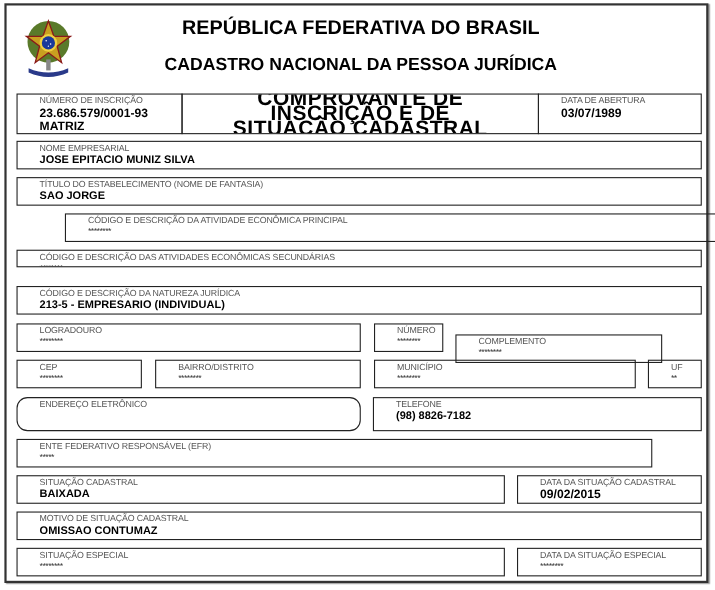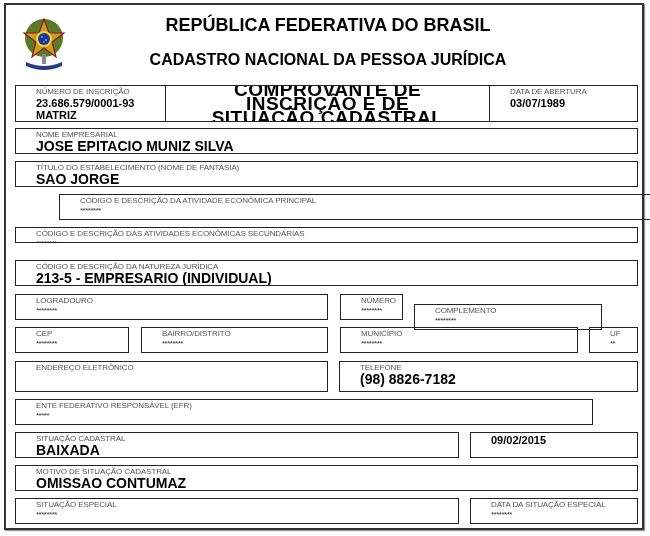--- a/index.html
+++ b/index.html
@@ -4,21 +4,21 @@
 <style>
   html, body { margin:0; padding:0; background:#fff; }
   body { width:650px; height:536px; position:relative; overflow:hidden; font-family:"Liberation Sans", sans-serif; color:#000; }
   .frame { position:absolute; left:4px; top:3px; width:640px; height:527px; border:2px solid #333; box-sizing:border-box; box-shadow:1px 1px 1px #999; }
   .emblem { position:absolute; left:20px; top:16px; width:48px; height:58px; }
   .title1 { position:absolute; left:0; width:650px; top:15px; text-align:center; font-weight:bold; font-size:18px; padding-left:6px; box-sizing:border-box; }
   .title2 { position:absolute; left:0; width:650px; top:51px; text-align:center; font-weight:bold; font-size:16px; padding-left:6px; box-sizing:border-box; }
   .box { position:absolute; border:1.5px solid #222; box-sizing:border-box; padding:1px 20px; overflow:hidden; }
   .lbl { font-size:8px; color:#555; line-height:10px; white-space:nowrap; letter-spacing:-0.1px; }
   .val { font-size:11px; font-weight:bold; line-height:12px; white-space:nowrap; }
-  .val.big { font-size:14px; }
+  .val.big { font-size:10px; }
   .stars { font-size:8px; color:#333; line-height:10px; letter-spacing:-0.5px; }
   .center-title { display:flex; flex-direction:column; align-items:center; justify-content:center; text-align:center; font-weight:bold; font-size:19px; line-height:14px; letter-spacing:0.5px; }
 </style>
 </head>
 <body>
 
 <div class="frame"></div>
 
 <svg class="emblem" viewBox="0 0 48 58">
   <circle cx="24" cy="22" r="19" fill="#5a7a2a"></circle>
@@ -97,39 +97,40 @@
 </div>
 <div class="box" style="left:340px;top:327px;width:238px;height:26px;">
   <div class="lbl">MUNICÍPIO</div>
   <div class="stars">********</div>
 </div>
 <div class="box" style="left:589px;top:327px;width:49px;height:26px;">
   <div class="lbl">UF</div>
   <div class="stars">**</div>
 </div>
 
-<div class="box" style="left:15px;top:361px;width:313px;height:31px;">
+<div class="box" style="left:15px;top:361px;width:313px;height:31px;border-radius:10px;">
   <div class="lbl">ENDEREÇO ELETRÔNICO</div>
   <div class="stars"></div>
 </div>
 <div class="box" style="left:339px;top:361px;width:299px;height:31px;">
   <div class="lbl">TELEFONE</div>
   <div class="val big">(98) 8826-7182</div>
 </div>
 
 <div class="box" style="left:15px;top:399px;width:578px;height:26px;">
   <div class="lbl">ENTE FEDERATIVO RESPONSÁVEL (EFR)</div>
   <div class="stars">*****</div>
 </div>
 
 <div class="box" style="left:15px;top:432px;width:444px;height:26px;">
   <div class="lbl">SITUAÇÃO CADASTRAL</div>
   <div class="val big">BAIXADA</div>
 </div>
 <div class="box" style="left:470px;top:432px;width:168px;height:26px;">
+  <div class="lbl">DATA DA SITUAÇÃO CADASTRAL</div>
   <div class="val">09/02/2015</div>
 </div>
 
 <div class="box" style="left:15px;top:465px;width:623px;height:26px;">
   <div class="lbl">MOTIVO DE SITUAÇÃO CADASTRAL</div>
   <div class="val big">OMISSAO CONTUMAZ</div>
 </div>
 
 <div class="box" style="left:15px;top:498px;width:444px;height:26px;">
   <div class="lbl">SITUAÇÃO ESPECIAL</div>

